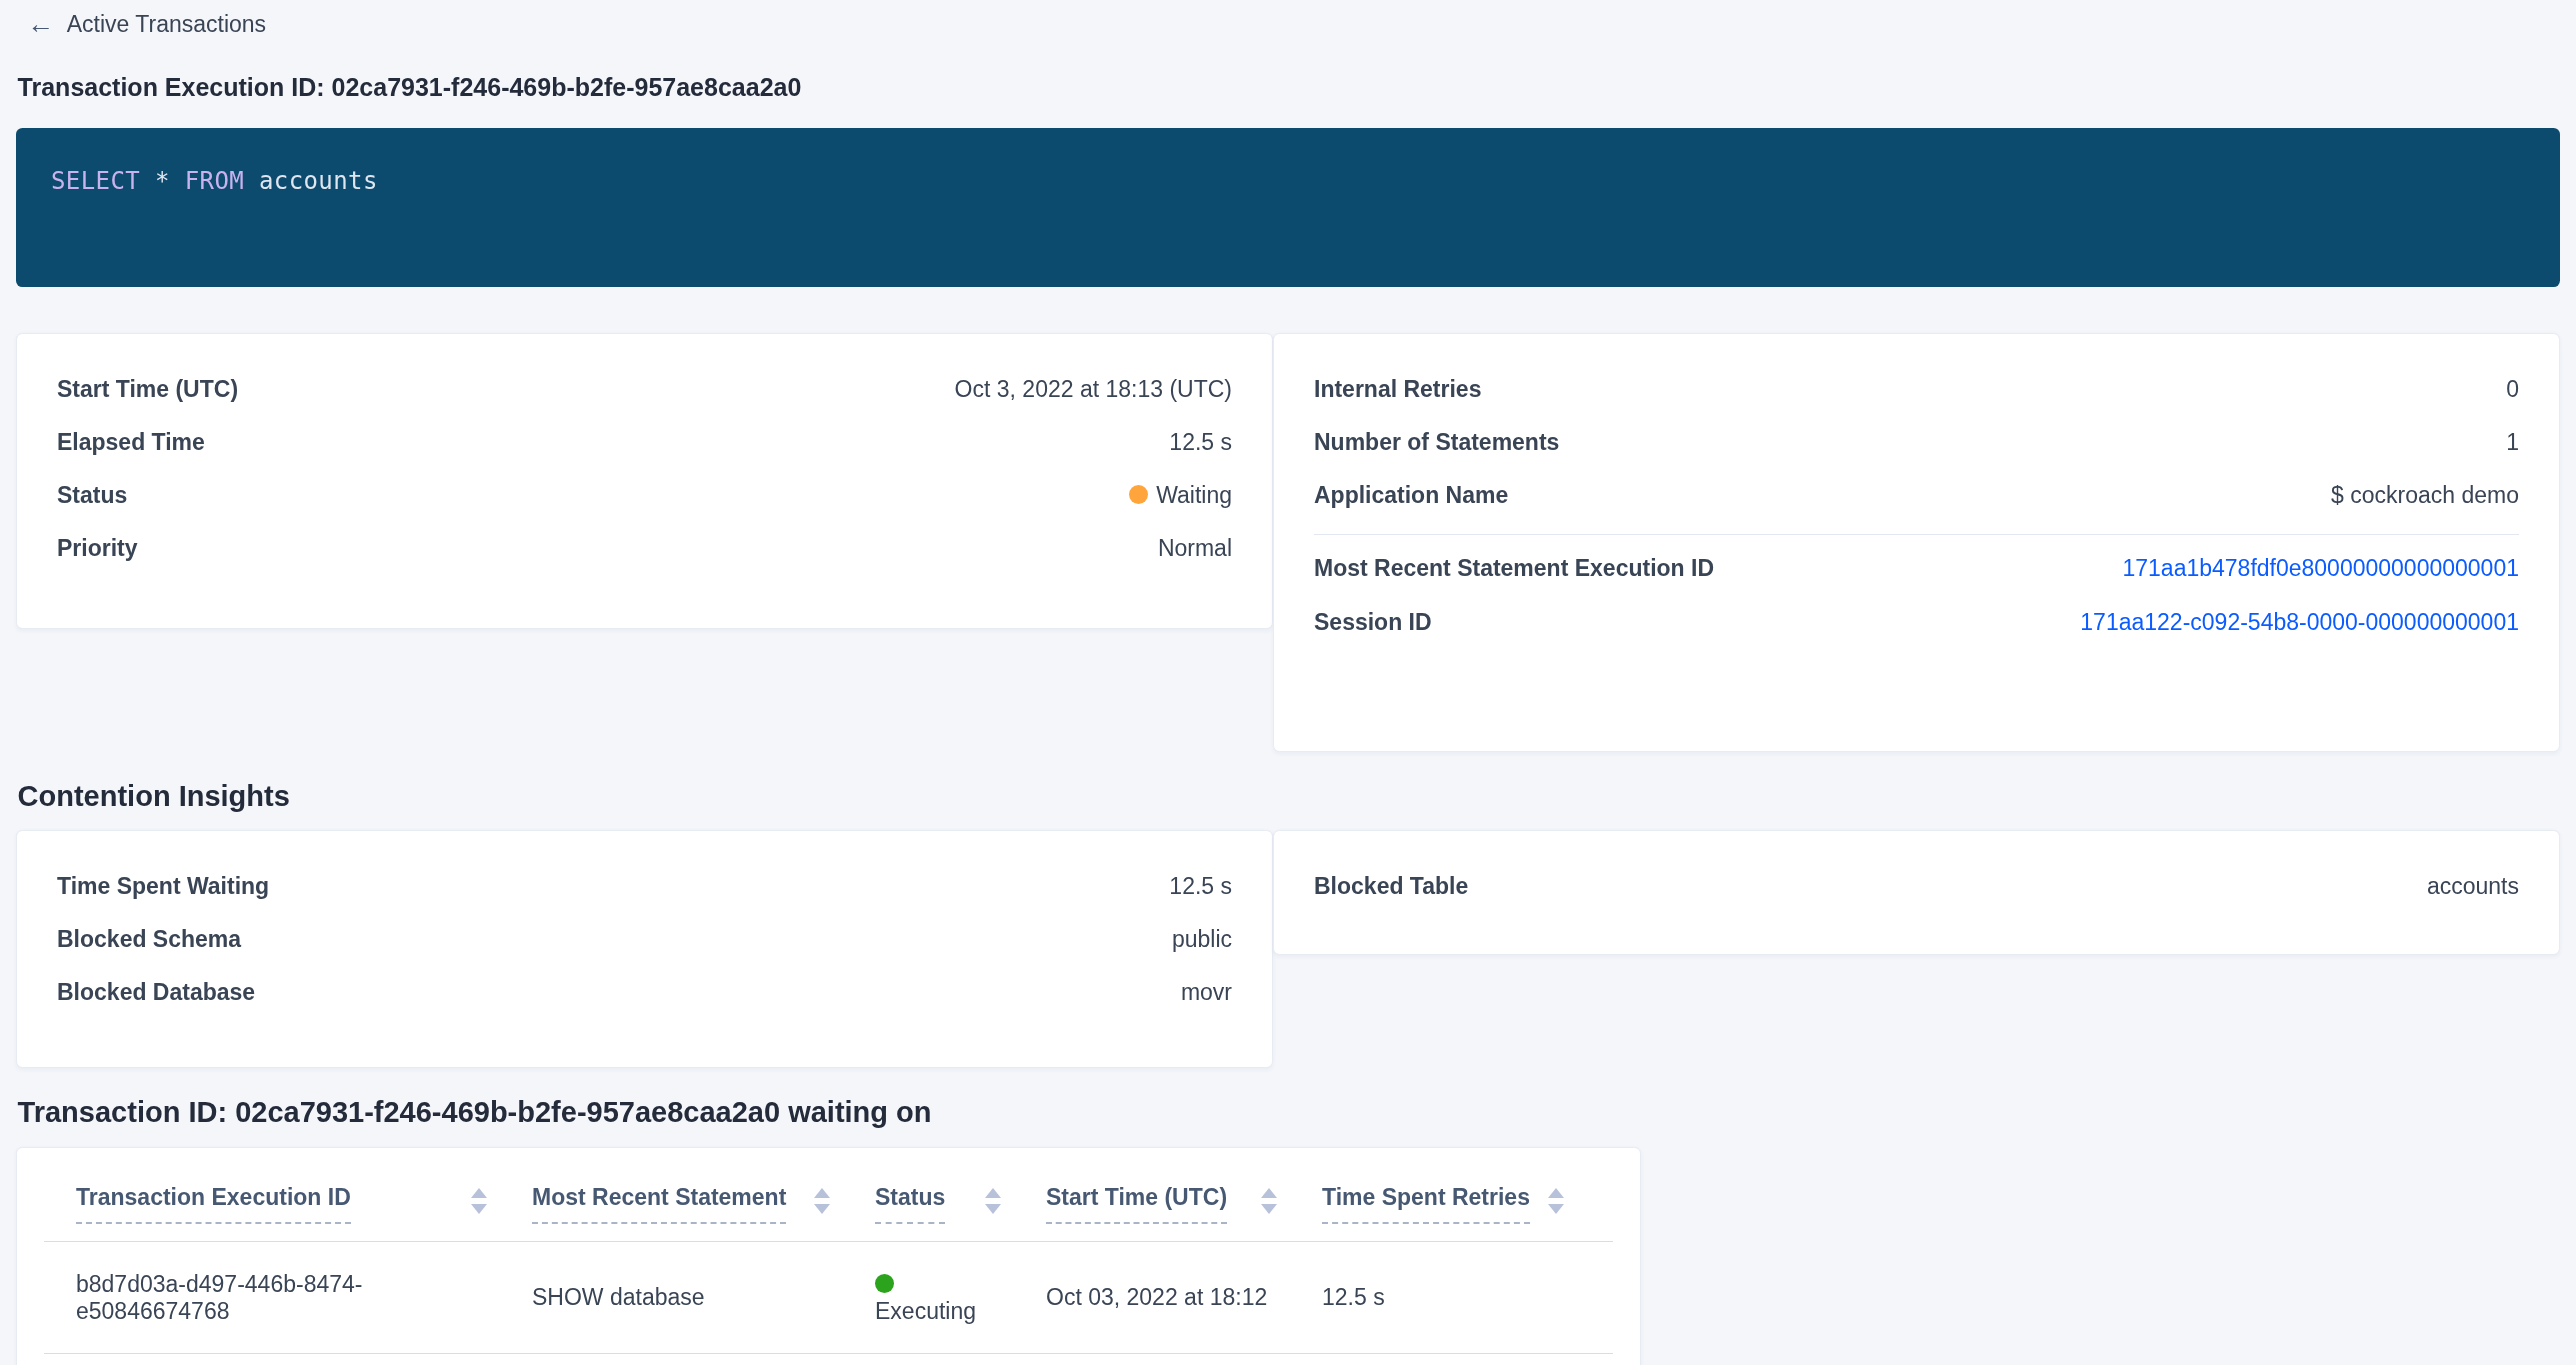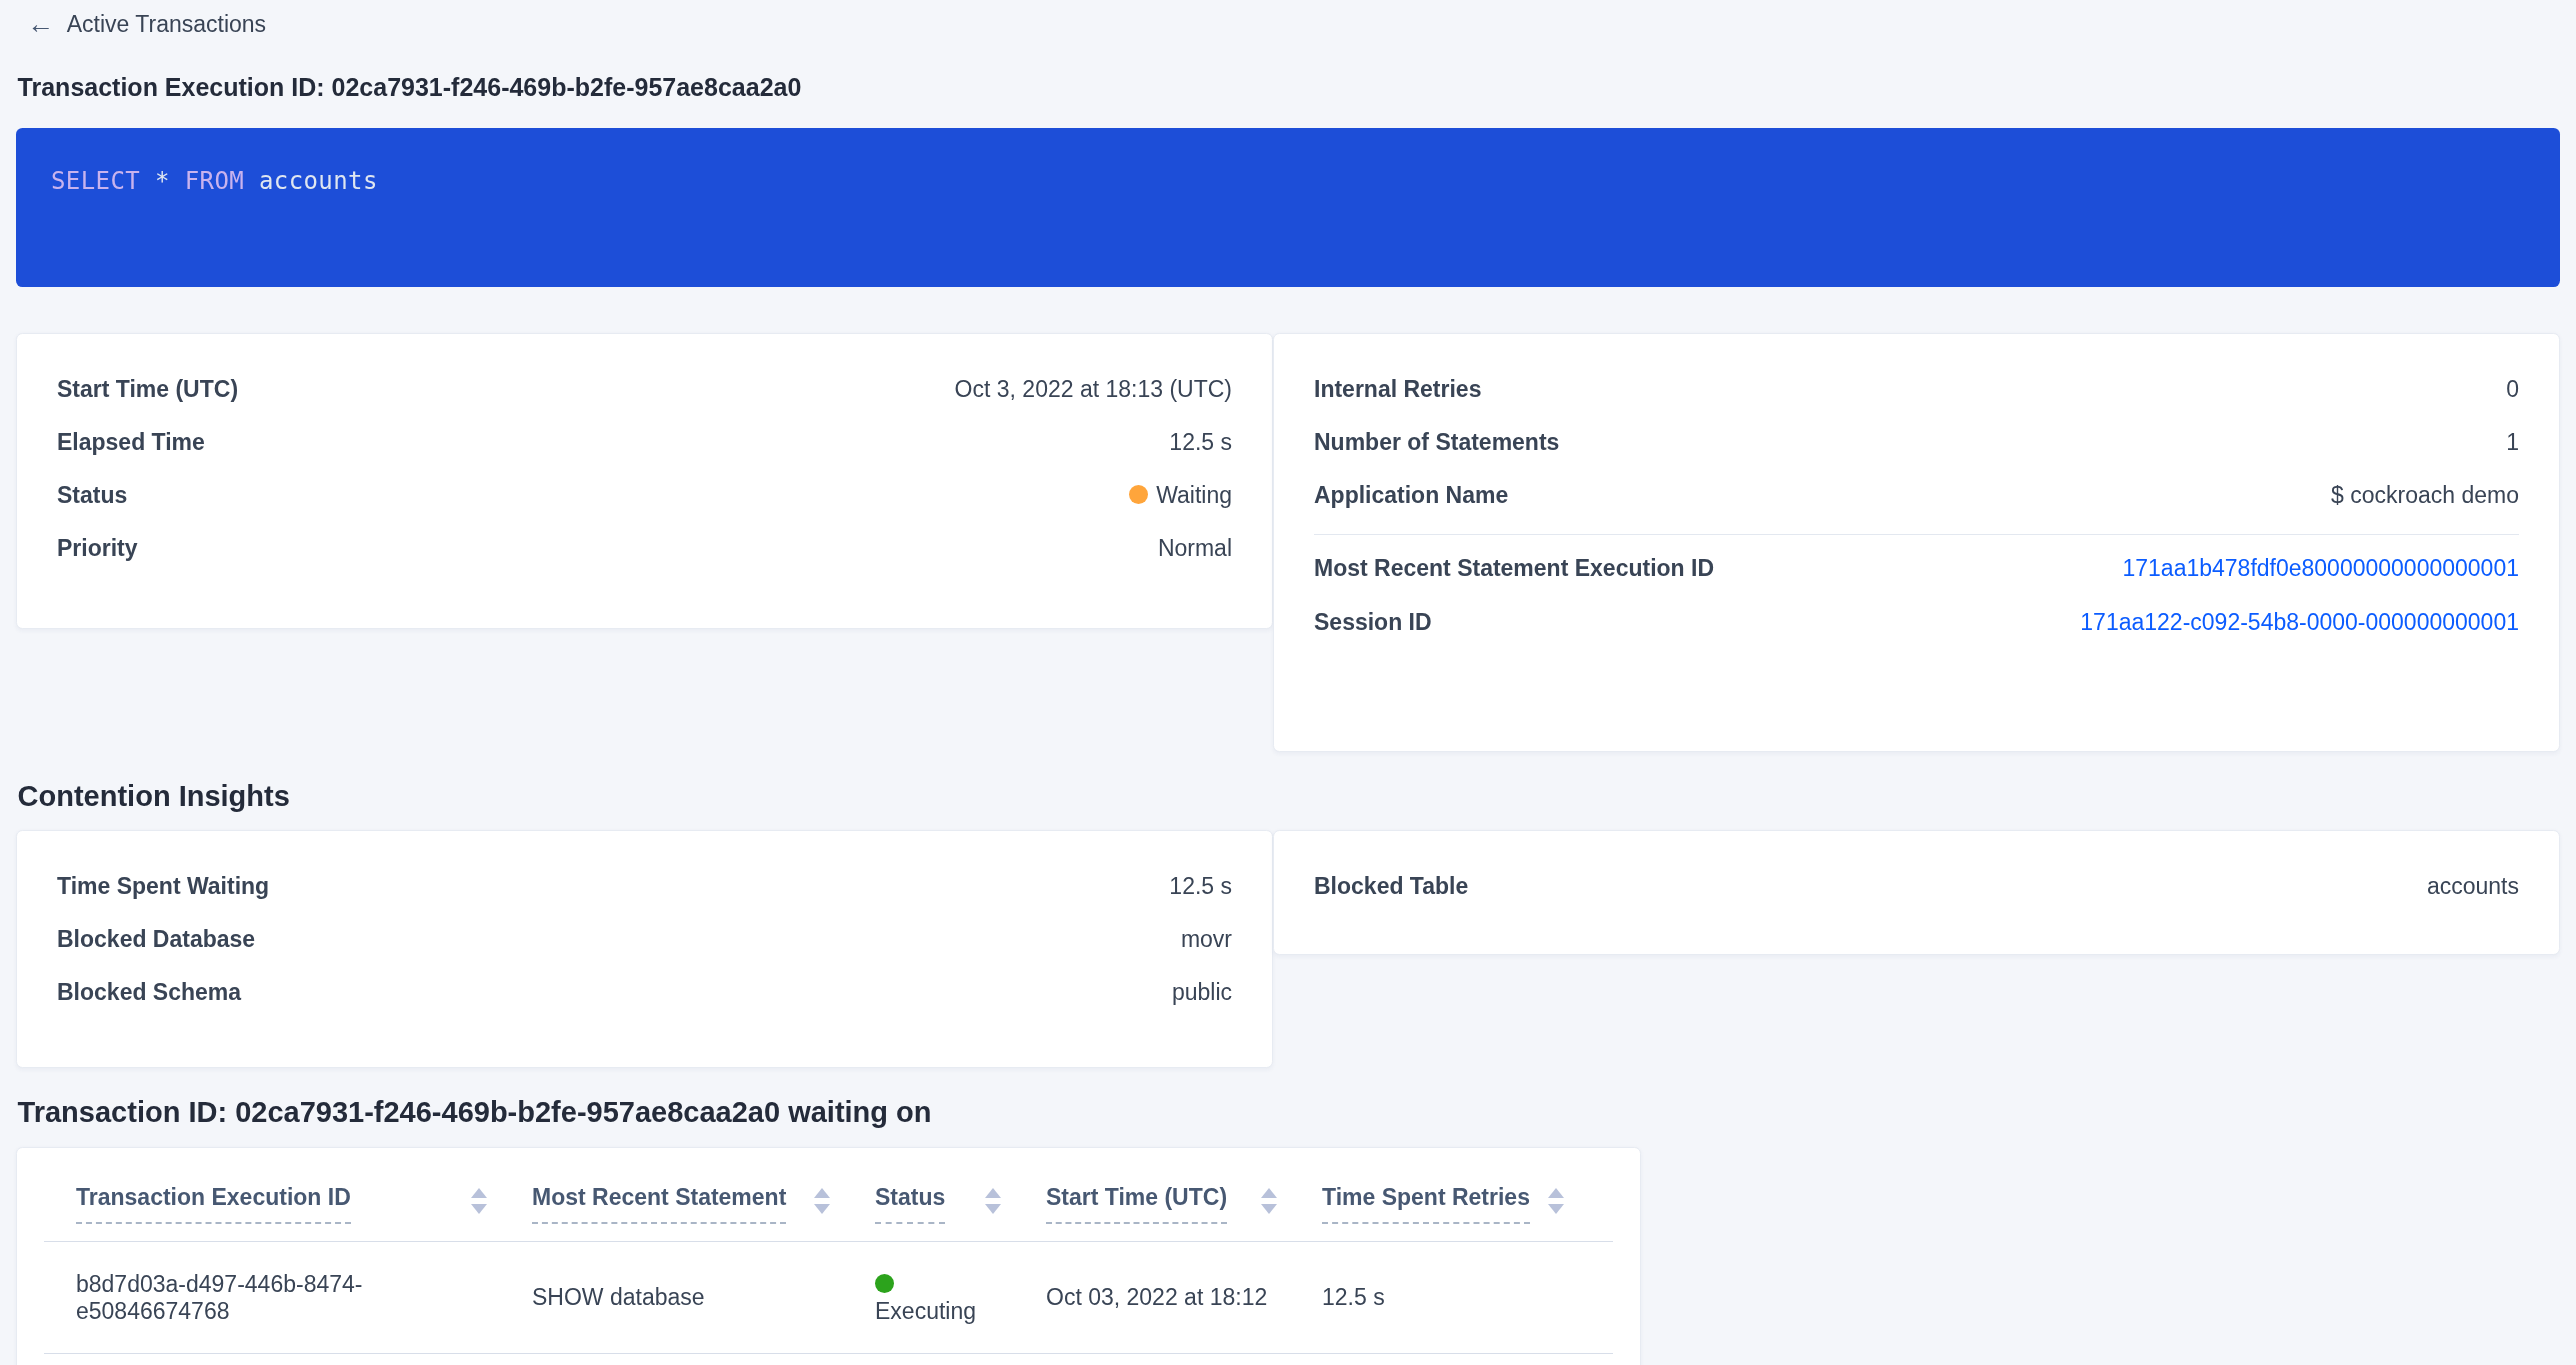--- a/index.html
+++ b/index.html
@@ -22,21 +22,21 @@
 
   
   h1.page-title{
     margin:29px 0 0 1.6px;
     font-size:25px;line-height:40px;font-weight:700;color:#242b3a;
   }
 
   
   .sql-box{
     margin-top:20.7px;height:159px;box-sizing:border-box;
-    background:#1d4ed8;border-radius:6.4px;
+    background:#0c4a6e;border-radius:6.4px;
     padding:37px 35px;
   }
   .sql-box code{
     font-family:"DejaVu Sans Mono",monospace;
     font-size:24px;line-height:32px;letter-spacing:0.4px;
     color:#dfe6f0;white-space:pre;
   }
   .sql-box .kw{color:#c9b3ee;}
 
   
@@ -171,26 +171,26 @@
   <h2 class="section-heading">Contention Insights</h2>
 
   <div class="cards-row contention">
 
     <div class="card cont-left">
       <div class="kv-row">
         <span class="k">Time Spent Waiting</span>
         <span class="v">12.5 s</span>
       </div>
       <div class="kv-row">
+        <span class="k">Blocked Schema</span>
+        <span class="v">public</span>
+      </div>
+      <div class="kv-row">
         <span class="k">Blocked Database</span>
         <span class="v">movr</span>
-      </div>
-      <div class="kv-row">
-        <span class="k">Blocked Schema</span>
-        <span class="v">public</span>
       </div>
     </div>
 
     <div class="card cont-right">
       <div class="kv-row">
         <span class="k">Blocked Table</span>
         <span class="v">accounts</span>
       </div>
     </div>
 

